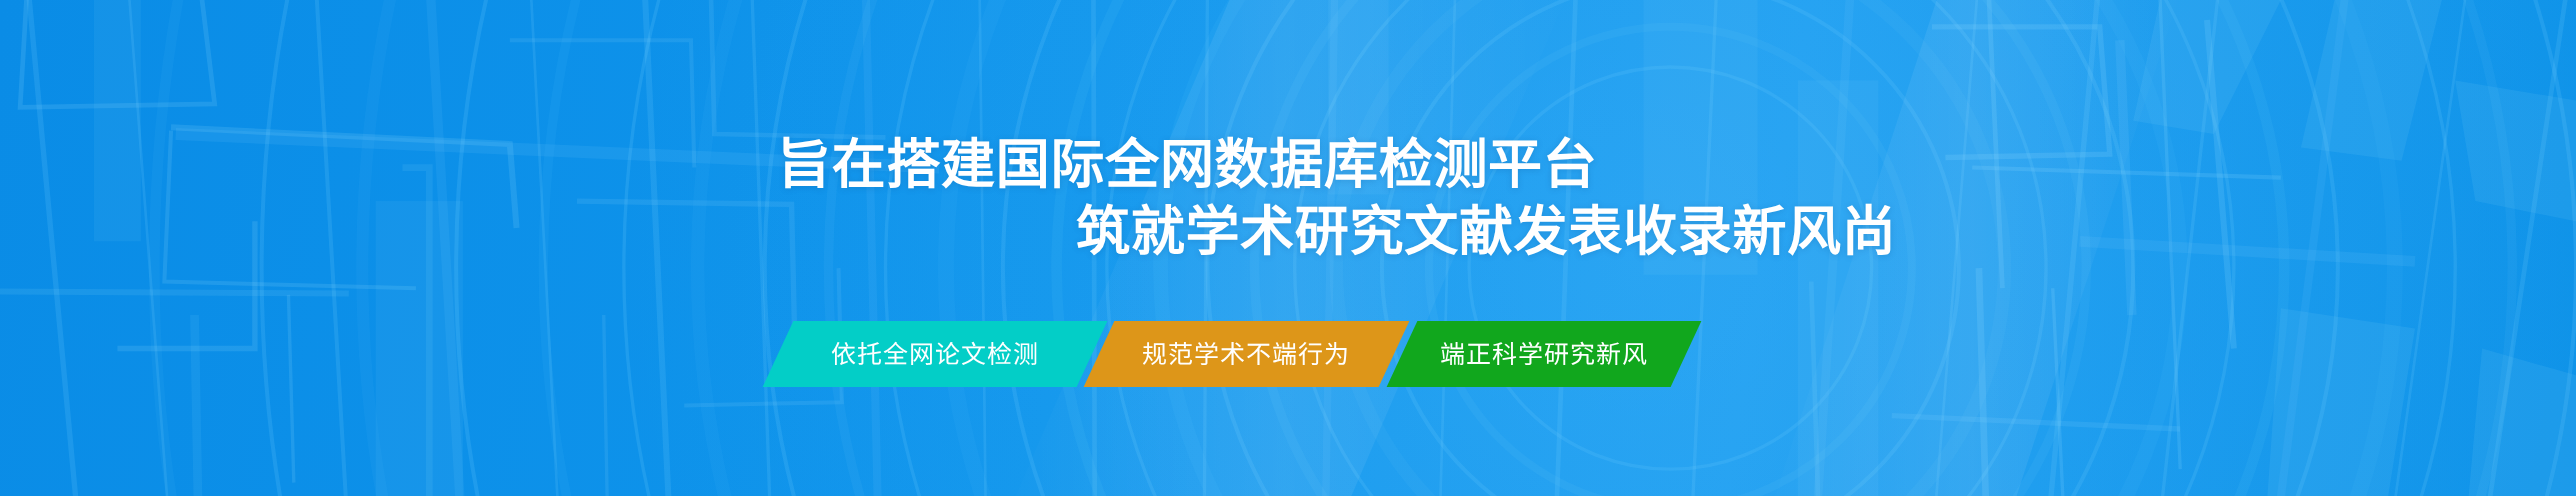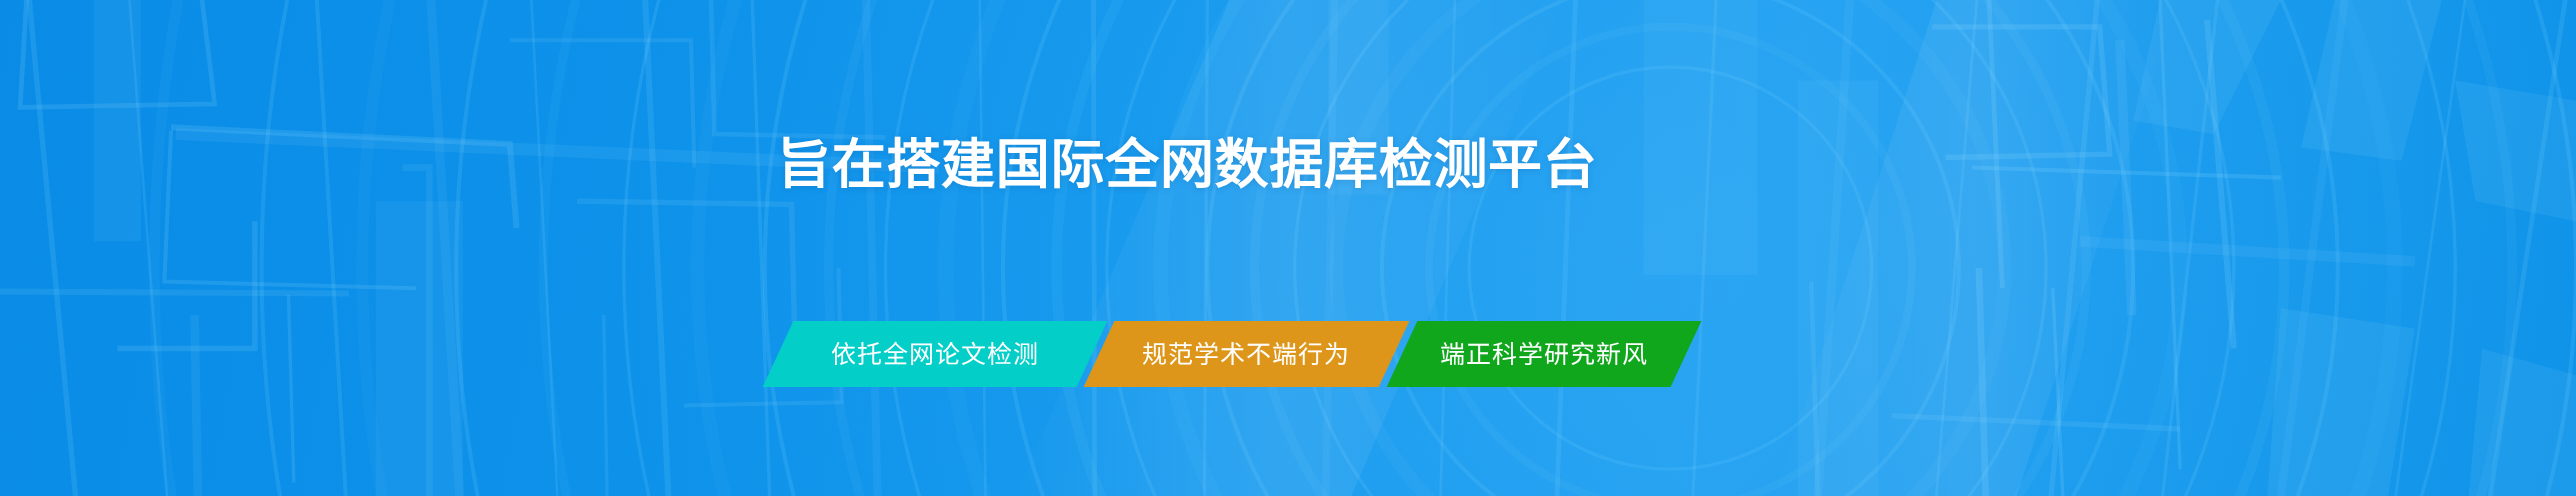--- a/index.html
+++ b/index.html
@@ -213,20 +213,21 @@
       <g>
         <polygon points="1850,-40 2350,-40 1980,820 1480,820" fill="url(#sheen)"></polygon>
         <polygon points="2900,-40 3260,-40 2980,820 2620,820" fill="url(#sheen)"></polygon>
       </g>
 
     </g>
   </svg>
 
   <div class="headline">
     <div class="headline-line line-1">旨在搭建国际全网数据库检测平台</div>
+    <div class="headline-line line-2">筑就学术研究文献发表收录新风尚</div>
   </div>
 
   <div class="badge-strip">
 
     <div class="badge badge-1">
       <span class="badge-label">依托全网论文检测</span>
     </div>
 
     <div class="badge badge-2">
       <span class="badge-label">规范学术不端行为</span>

